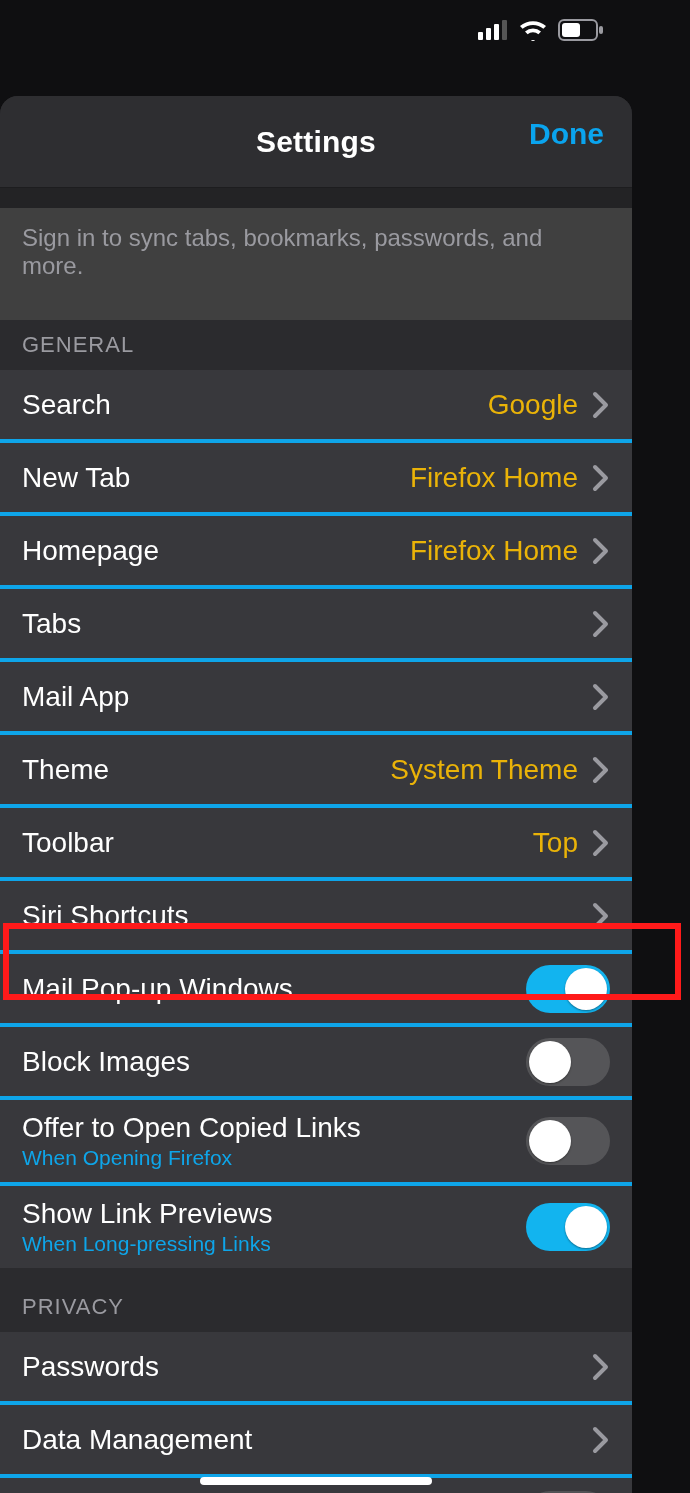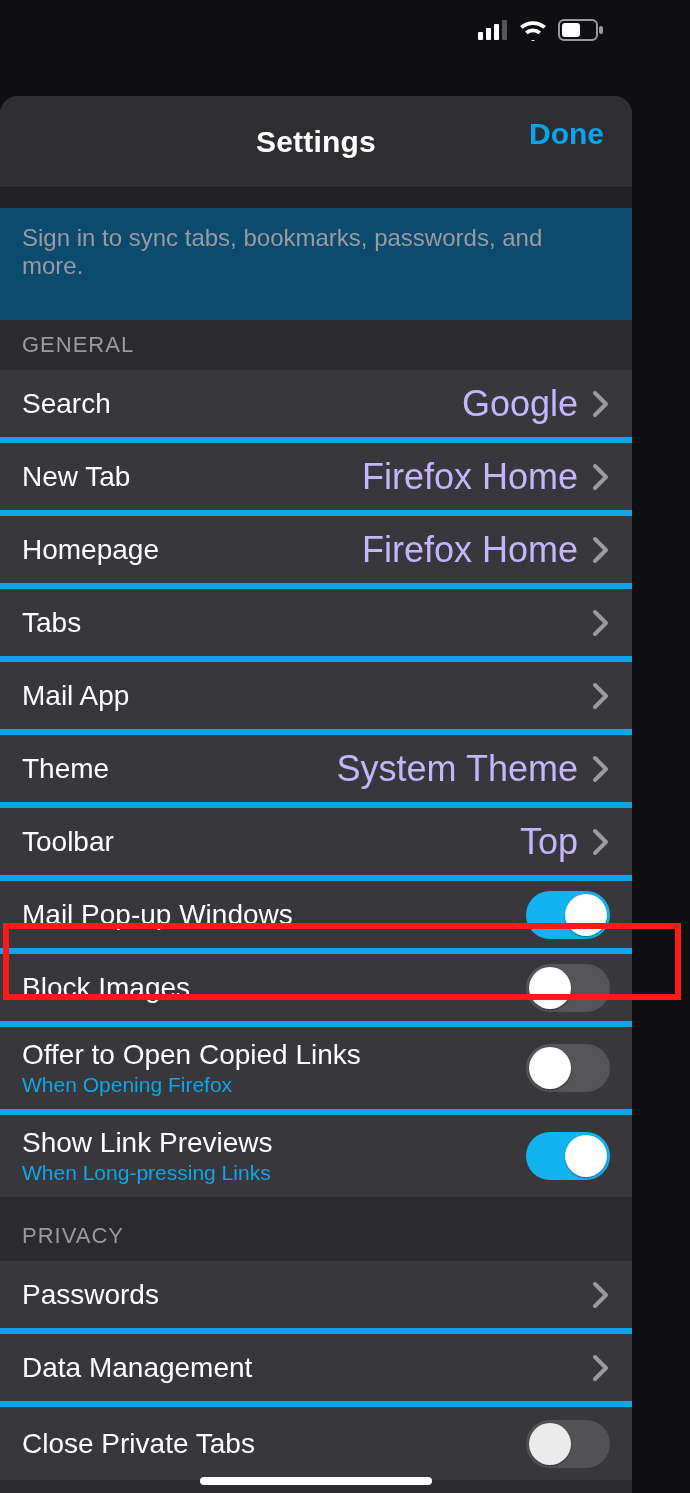--- a/index.html
+++ b/index.html
@@ -14,30 +14,30 @@
     .modal { position: absolute; top: 96px; left: 0; right: 0; bottom: 0; background: #2b2b2e; border-top-left-radius: 18px; border-top-right-radius: 18px; overflow: hidden; }
 
     
     .modal-header { position: relative; height: 92px; display: flex; align-items: center; justify-content: center; background: #2e2e31; border-bottom: 1px solid #1d1d1f; }
     .modal-title { font-size: 30px; font-weight: 600; color: #ffffff; letter-spacing: 0.2px; }
     .done-btn { position: absolute; right: 28px; top: 0; bottom: 16px; display: flex; align-items: center; font-size: 30px; font-weight: 600; color: #0aa4ee; background: none; border: none; cursor: pointer; }
 
     .scroll { position: absolute; top: 92px; left: 0; right: 0; bottom: 0; overflow: hidden; }
     .top-gap { height: 20px; background: #232325; }
 
-    .section-note { background: #0c4a6e; padding: 16px 22px 40px 22px; font-size: 24px; color: #9a9aa0; }
+    .section-note { background: #404040; padding: 16px 22px 40px 22px; font-size: 24px; color: #9a9aa0; }
     .section-header { padding: 12px 22px 12px 22px; font-size: 22px; letter-spacing: 1px; color: #9a9aa0; background: #2b2b2e; text-transform: uppercase; }
 
     .list { background: #38383c; }
-    .row { display: flex; align-items: center; padding: 0 22px; min-height: 73px; border-bottom: 6px solid #0ea5e9; position: relative; }
+    .row { display: flex; align-items: center; padding: 0 22px; min-height: 73px; border-bottom: 4px solid #0ea5e9; position: relative; }
     .row:last-child { border-bottom: none; }
     .row-label { font-size: 28px; color: #ffffff; flex: 0 0 auto; }
     .row-sub  { font-size: 21px; color: #0ea5e9; margin-top: 2px; }
     .row-text { display: flex; flex-direction: column; justify-content: center; flex: 1 1 auto; min-width: 0; padding: 12px 0; }
-    .row-value { font-size: 36px; color: #c4b5fd; margin-right: 14px; white-space: nowrap; }
+    .row-value { font-size: 28px; color: #eab308; margin-right: 14px; white-space: nowrap; }
     .chevron { flex: 0 0 auto; display: inline-flex; }
 
     .row-tall { min-height: 82px; }
 
     
     .toggle { position: relative; width: 84px; height: 48px; border-radius: 24px; flex: 0 0 auto; }
     .toggle.on  { background: #12b4ef; }
     .toggle.off { background: #555558; }
     .toggle .knob { position: absolute; top: 3px; width: 42px; height: 42px; border-radius: 50%; background: #ffffff; box-shadow: 0 1px 2px rgba(0,0,0,0.4); }
     .toggle.on  .knob { right: 3px; }
@@ -163,20 +163,30 @@
           <div class="row-text">
               <span class="row-label">Toolbar</span>
             </div>
           <span class="row-value">Top</span>
           <span class="chevron">
               <svg width="18" height="28" viewBox="0 0 18 28">
                 <path d="M3 3 L14 14 L3 25" stroke="#9a9aa0" stroke-width="4" fill="none" stroke-linecap="round" stroke-linejoin="round"></path>
               </svg>
             </span>
         </div>
+        <div class="row">
+          <div class="row-text">
+              <span class="row-label">Siri Shortcuts</span>
+            </div>
+          <span class="chevron">
+              <svg width="18" height="28" viewBox="0 0 18 28">
+                <path d="M3 3 L14 14 L3 25" stroke="#9a9aa0" stroke-width="4" fill="none" stroke-linecap="round" stroke-linejoin="round"></path>
+              </svg>
+            </span>
+        </div>
         <div class="row" id="row-block-popups">
           <div class="row-text">
               <span class="row-label">Mail Pop-up Windows</span>
             </div>
           <div class="toggle on">
               <div class="knob"></div>
             </div>
         </div>
         <div class="row">
           <div class="row-text">

